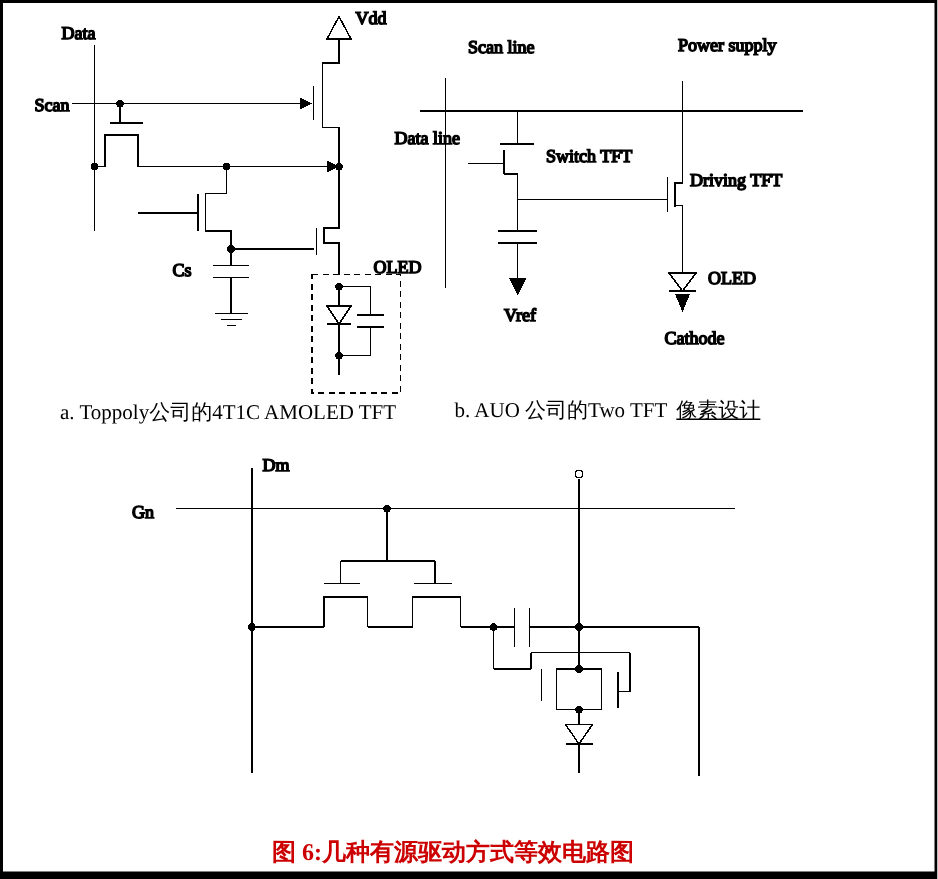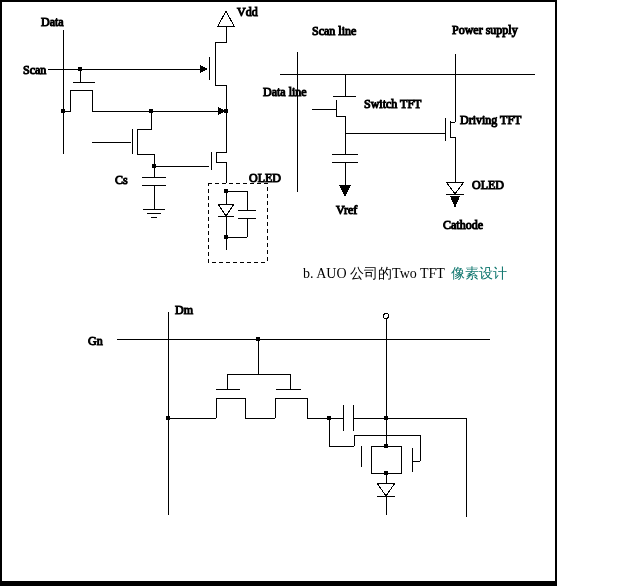--- a/index.html
+++ b/index.html
@@ -1,39 +1,40 @@
 <!DOCTYPE html>
 <html><head>
 <meta charset="utf-8">
 <style>
   html,body{margin:0;padding:0;background:#fff;}
   #page{
     position:relative;
-    width:557px;height:586px;
+    width:625px;height:586px;
     box-sizing:border-box;
     background:#ffffff;
     border:2px solid #000;
     border-bottom-width:5px;
     overflow:hidden;
     font-family:"Liberation Serif","DejaVu Serif",serif;
   }
   svg{position:absolute;left:0;top:0;}
   svg text{
     font-family:"Liberation Serif","DejaVu Serif",serif;
     font-size:12px;
     fill:#000;
   }
   .cap{
     position:absolute;
     font-size:14px;
     color:#000;
     white-space:nowrap;
   }
   .red-ul{
-    color:#0f766e;
+    color:#000000;
+    text-decoration:underline;
     margin-left:6px;
   }
   .black-suffix{color:#000;}
   #figure-title{
     position:absolute;
     left:0; top:556px; width:600px;
     text-align:center;
     font-size:16px;
     font-weight:bold;
     color:#cc0000;
@@ -168,20 +169,22 @@
       <g>
         <polygon points="375,481 393,481 384,494" fill="#fff" stroke="#000"></polygon>
         <path d="M375,494 H393 M384,494 V513"></path>
       </g>
 
       <text x="173" y="312">Dm</text>
       <text x="86" y="343">Gn</text>
     </g>
   </svg>
 
+  <div class="cap" style="left:38px;top:264px;">a. Toppoly公司的4T1C AMOLED TFT</div>
 
   <div class="cap" style="left:301px;top:263px;">
     <span>b. AUO 公司的Two TFT</span><span class="red-ul">像素设计</span>
   </div>
 
 
+  <div id="figure-title">图 6:几种有源驱动方式等效电路图</div>
 
 </div>
 
 </body></html>

